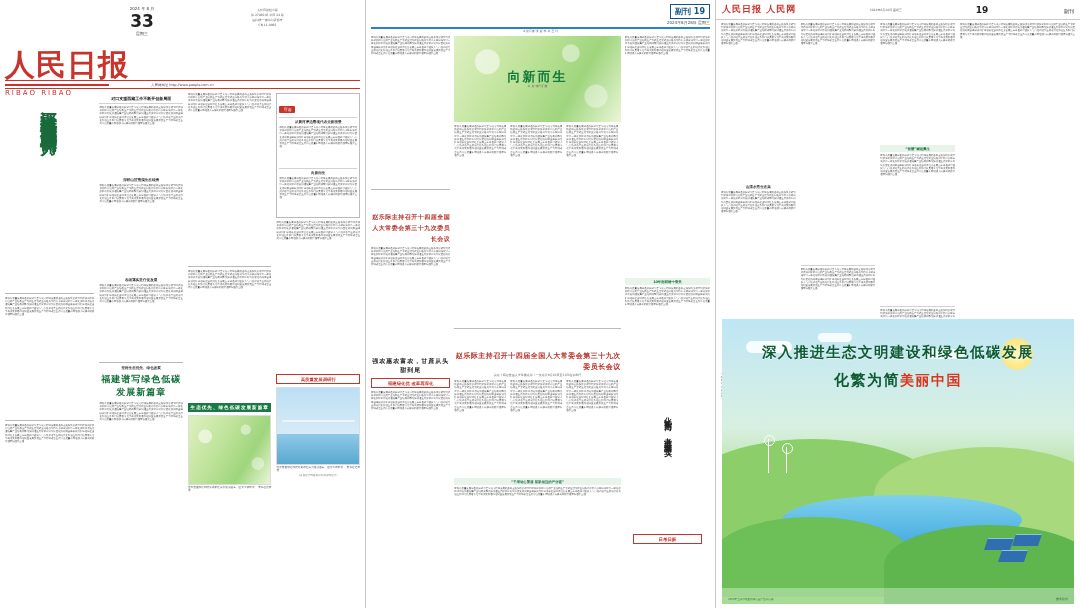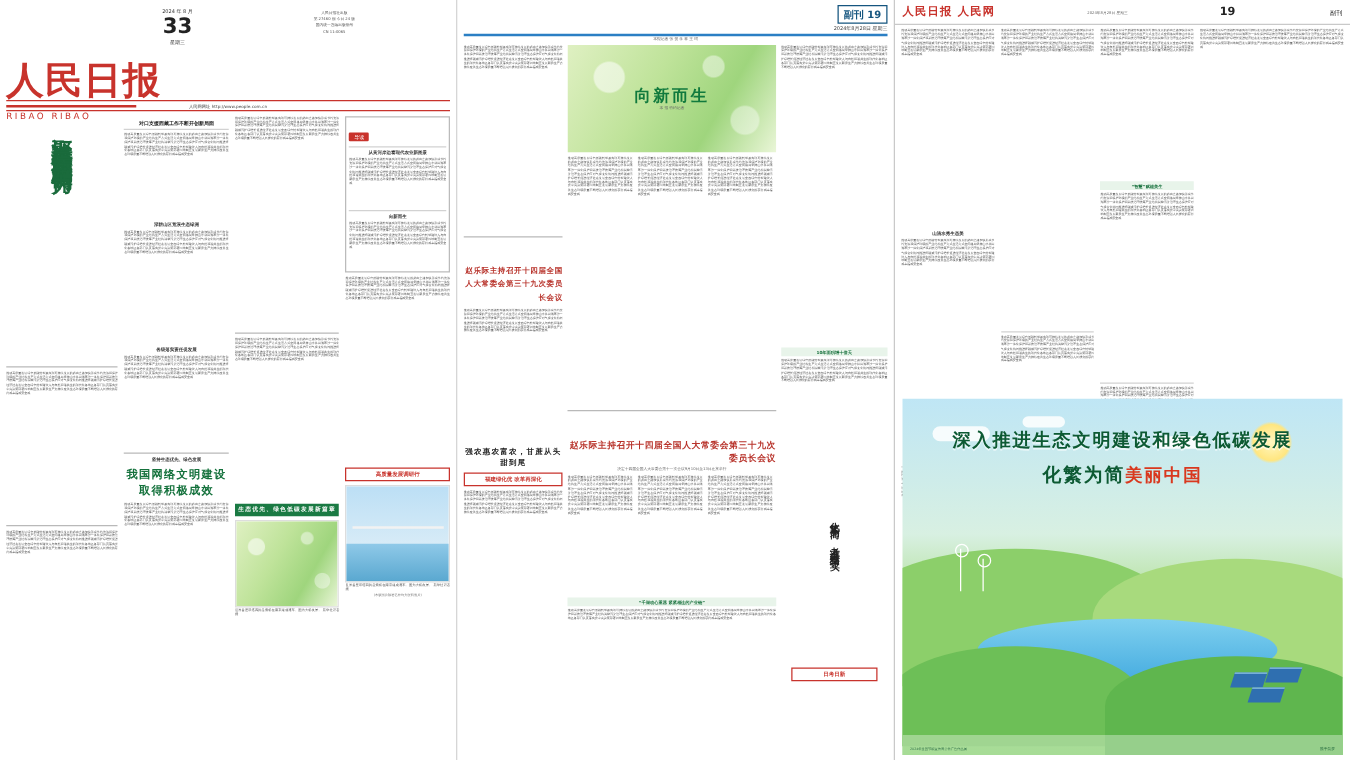--- a/index.html
+++ b/index.html
@@ -197,21 +197,21 @@
       <div class="colA2">
         <div class="sub-h">对口支援西藏工作不断开创新局面</div>
         <div class="thin-rule"></div>
         <div class="col-text" style="height:70px">推动高质量发展绿色低碳转型是实现可持续发展的必由之路加快形成节约资源和保护环境的产业结构生产方式生活方式空间格局坚持山水林田湖草沙一体化保护和系统治理统筹产业结构调整污染治理生态保护应对气候变化协同推进降碳减污扩绿增长促进经济社会发展全面绿色转型建设人与自然和谐共生的现代化各地区各部门认真落实党中央决策部署因地制宜发展新质生产力持续改善生态环境质量不断增强人民群众的获得感幸福感安全感</div>
         <div class="mini-h">深耕山区荒漠生态绿洲</div>
         <div class="col-text" style="height:92px">推动高质量发展绿色低碳转型是实现可持续发展的必由之路加快形成节约资源和保护环境的产业结构生产方式生活方式空间格局坚持山水林田湖草沙一体化保护和系统治理统筹产业结构调整污染治理生态保护应对气候变化协同推进降碳减污扩绿增长促进经济社会发展全面绿色转型建设人与自然和谐共生的现代化各地区各部门认真落实党中央决策部署因地制宜发展新质生产力持续改善生态环境质量不断增强人民群众的获得感幸福感安全感</div>
         <div class="mini-h">各级落实责任促发展</div>
         <div class="col-text" style="height:75px">推动高质量发展绿色低碳转型是实现可持续发展的必由之路加快形成节约资源和保护环境的产业结构生产方式生活方式空间格局坚持山水林田湖草沙一体化保护和系统治理统筹产业结构调整污染治理生态保护应对气候变化协同推进降碳减污扩绿增长促进经济社会发展全面绿色转型建设人与自然和谐共生的现代化各地区各部门认真落实党中央决策部署因地制宜发展新质生产力持续改善生态环境质量不断增强人民群众的获得感幸福感安全感</div>
         <div class="rule"></div>
         <div class="mini-h">坚持生态优先、绿色发展</div>
-        <div class="greenhead">我国网络文明建设取得积极成效</div>
+        <div class="greenhead">福建谱写绿色低碳发展新篇章</div>
         <div class="col-text" style="height:60px">推动高质量发展绿色低碳转型是实现可持续发展的必由之路加快形成节约资源和保护环境的产业结构生产方式生活方式空间格局坚持山水林田湖草沙一体化保护和系统治理统筹产业结构调整污染治理生态保护应对气候变化协同推进降碳减污扩绿增长促进经济社会发展全面绿色转型建设人与自然和谐共生的现代化各地区各部门认真落实党中央决策部署因地制宜发展新质生产力持续改善生态环境质量不断增强人民群众的获得感幸福感安全感</div>
       </div>
 
       <div class="colA3">
         <div class="col-text" style="height:170px">推动高质量发展绿色低碳转型是实现可持续发展的必由之路加快形成节约资源和保护环境的产业结构生产方式生活方式空间格局坚持山水林田湖草沙一体化保护和系统治理统筹产业结构调整污染治理生态保护应对气候变化协同推进降碳减污扩绿增长促进经济社会发展全面绿色转型建设人与自然和谐共生的现代化各地区各部门认真落实党中央决策部署因地制宜发展新质生产力持续改善生态环境质量不断增强人民群众的获得感幸福感安全感</div>
         <div class="rule"></div>
         <div class="col-text" style="height:130px">推动高质量发展绿色低碳转型是实现可持续发展的必由之路加快形成节约资源和保护环境的产业结构生产方式生活方式空间格局坚持山水林田湖草沙一体化保护和系统治理统筹产业结构调整污染治理生态保护应对气候变化协同推进降碳减污扩绿增长促进经济社会发展全面绿色转型建设人与自然和谐共生的现代化各地区各部门认真落实党中央决策部署因地制宜发展新质生产力持续改善生态环境质量不断增强人民群众的获得感幸福感安全感</div>
         <div class="greenbar">生态优先、绿色低碳发展新篇章</div>
         <div class="photo" style="height:70px">
           <div class="leafbg"></div>

